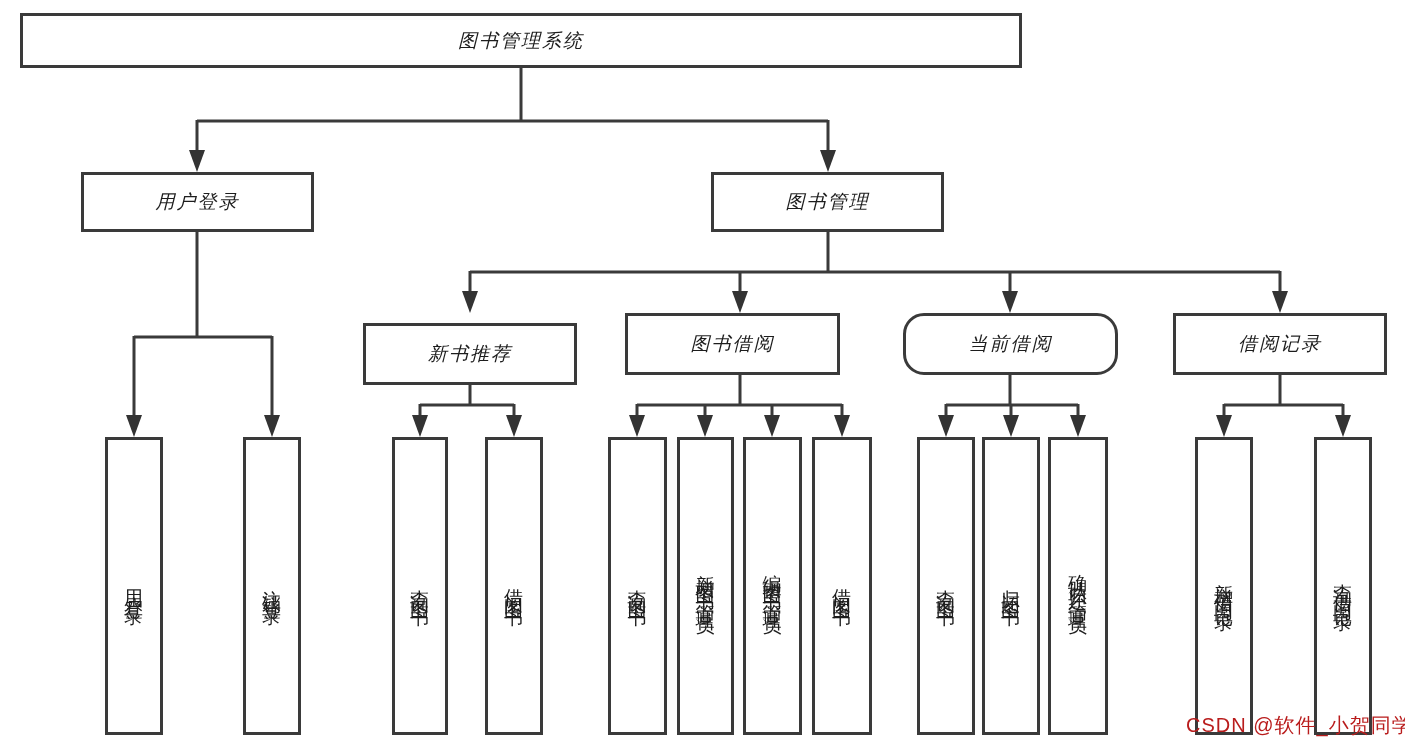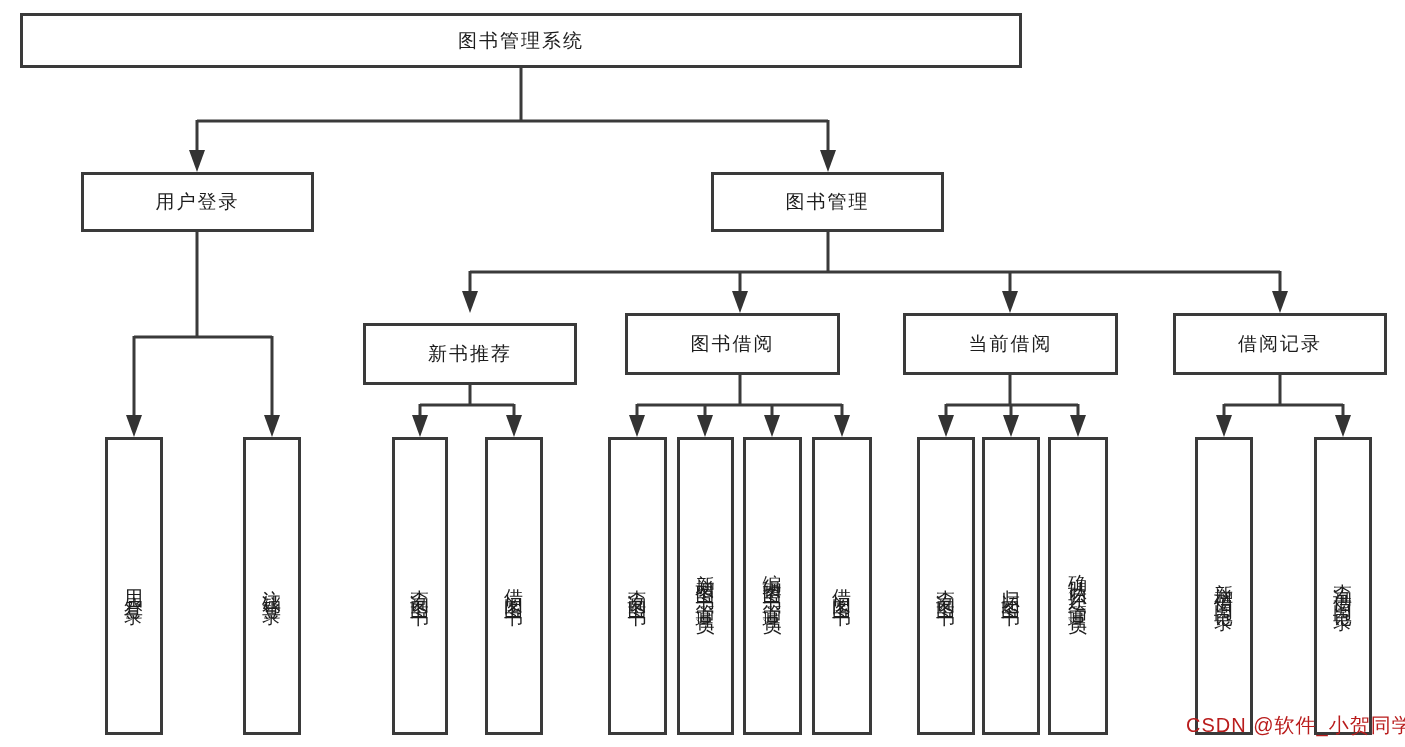--- a/index.html
+++ b/index.html
@@ -12,21 +12,21 @@
   }
   #connectors{position:absolute;left:0;top:0;width:1405px;height:747px;}
   .box{
     position:absolute;
     background:#ffffff;
     border:3px solid #3a3a3a;
     box-sizing:border-box;
     display:flex;align-items:center;justify-content:center;
     color:#1d1d1d;
   }
-  .h{font-size:19px;letter-spacing:2px;white-space:nowrap;}
+  .h{font-size:19px;letter-spacing:2px;white-space:nowrap;font-style:italic;}
   .v span{
     writing-mode:vertical-rl;
     font-size:19px;
     letter-spacing:6px;
     line-height:1;
     white-space:nowrap;
   }
   .watermark{
     position:absolute;
     left:1186px;top:712px;
@@ -86,21 +86,21 @@
     </g>
   </svg>
 
   <div class="box h" style="left:20px;top:13px;width:1002px;height:55px;">图书管理系统</div>
 
   <div class="box h" style="left:81px;top:172px;width:233px;height:60px;">用户登录</div>
   <div class="box h" style="left:711px;top:172px;width:233px;height:60px;text-align:right;">图书管理</div>
 
   <div class="box h" style="left:363px;top:323px;width:214px;height:62px;">新书推荐</div>
   <div class="box h" style="left:625px;top:313px;width:215px;height:62px;">图书借阅</div>
-  <div class="box h" style="left:903px;top:313px;width:215px;height:62px;">当前借阅</div>
+  <div class="box h" style="left:903px;top:313px;width:215px;height:62px;border-radius:21px;">当前借阅</div>
   <div class="box h" style="left:1173px;top:313px;width:214px;height:62px;text-align:center;">借阅记录</div>
 
   <div class="box v" style="left:105px;top:437px;width:58px;height:298px;">
     <span>用户登录</span>
   </div>
   <div class="box v" style="left:243px;top:437px;width:58px;height:298px;">
     <span>注销登录</span>
   </div>
 
   <div class="box v" style="left:392px;top:437px;width:56px;height:298px;">

